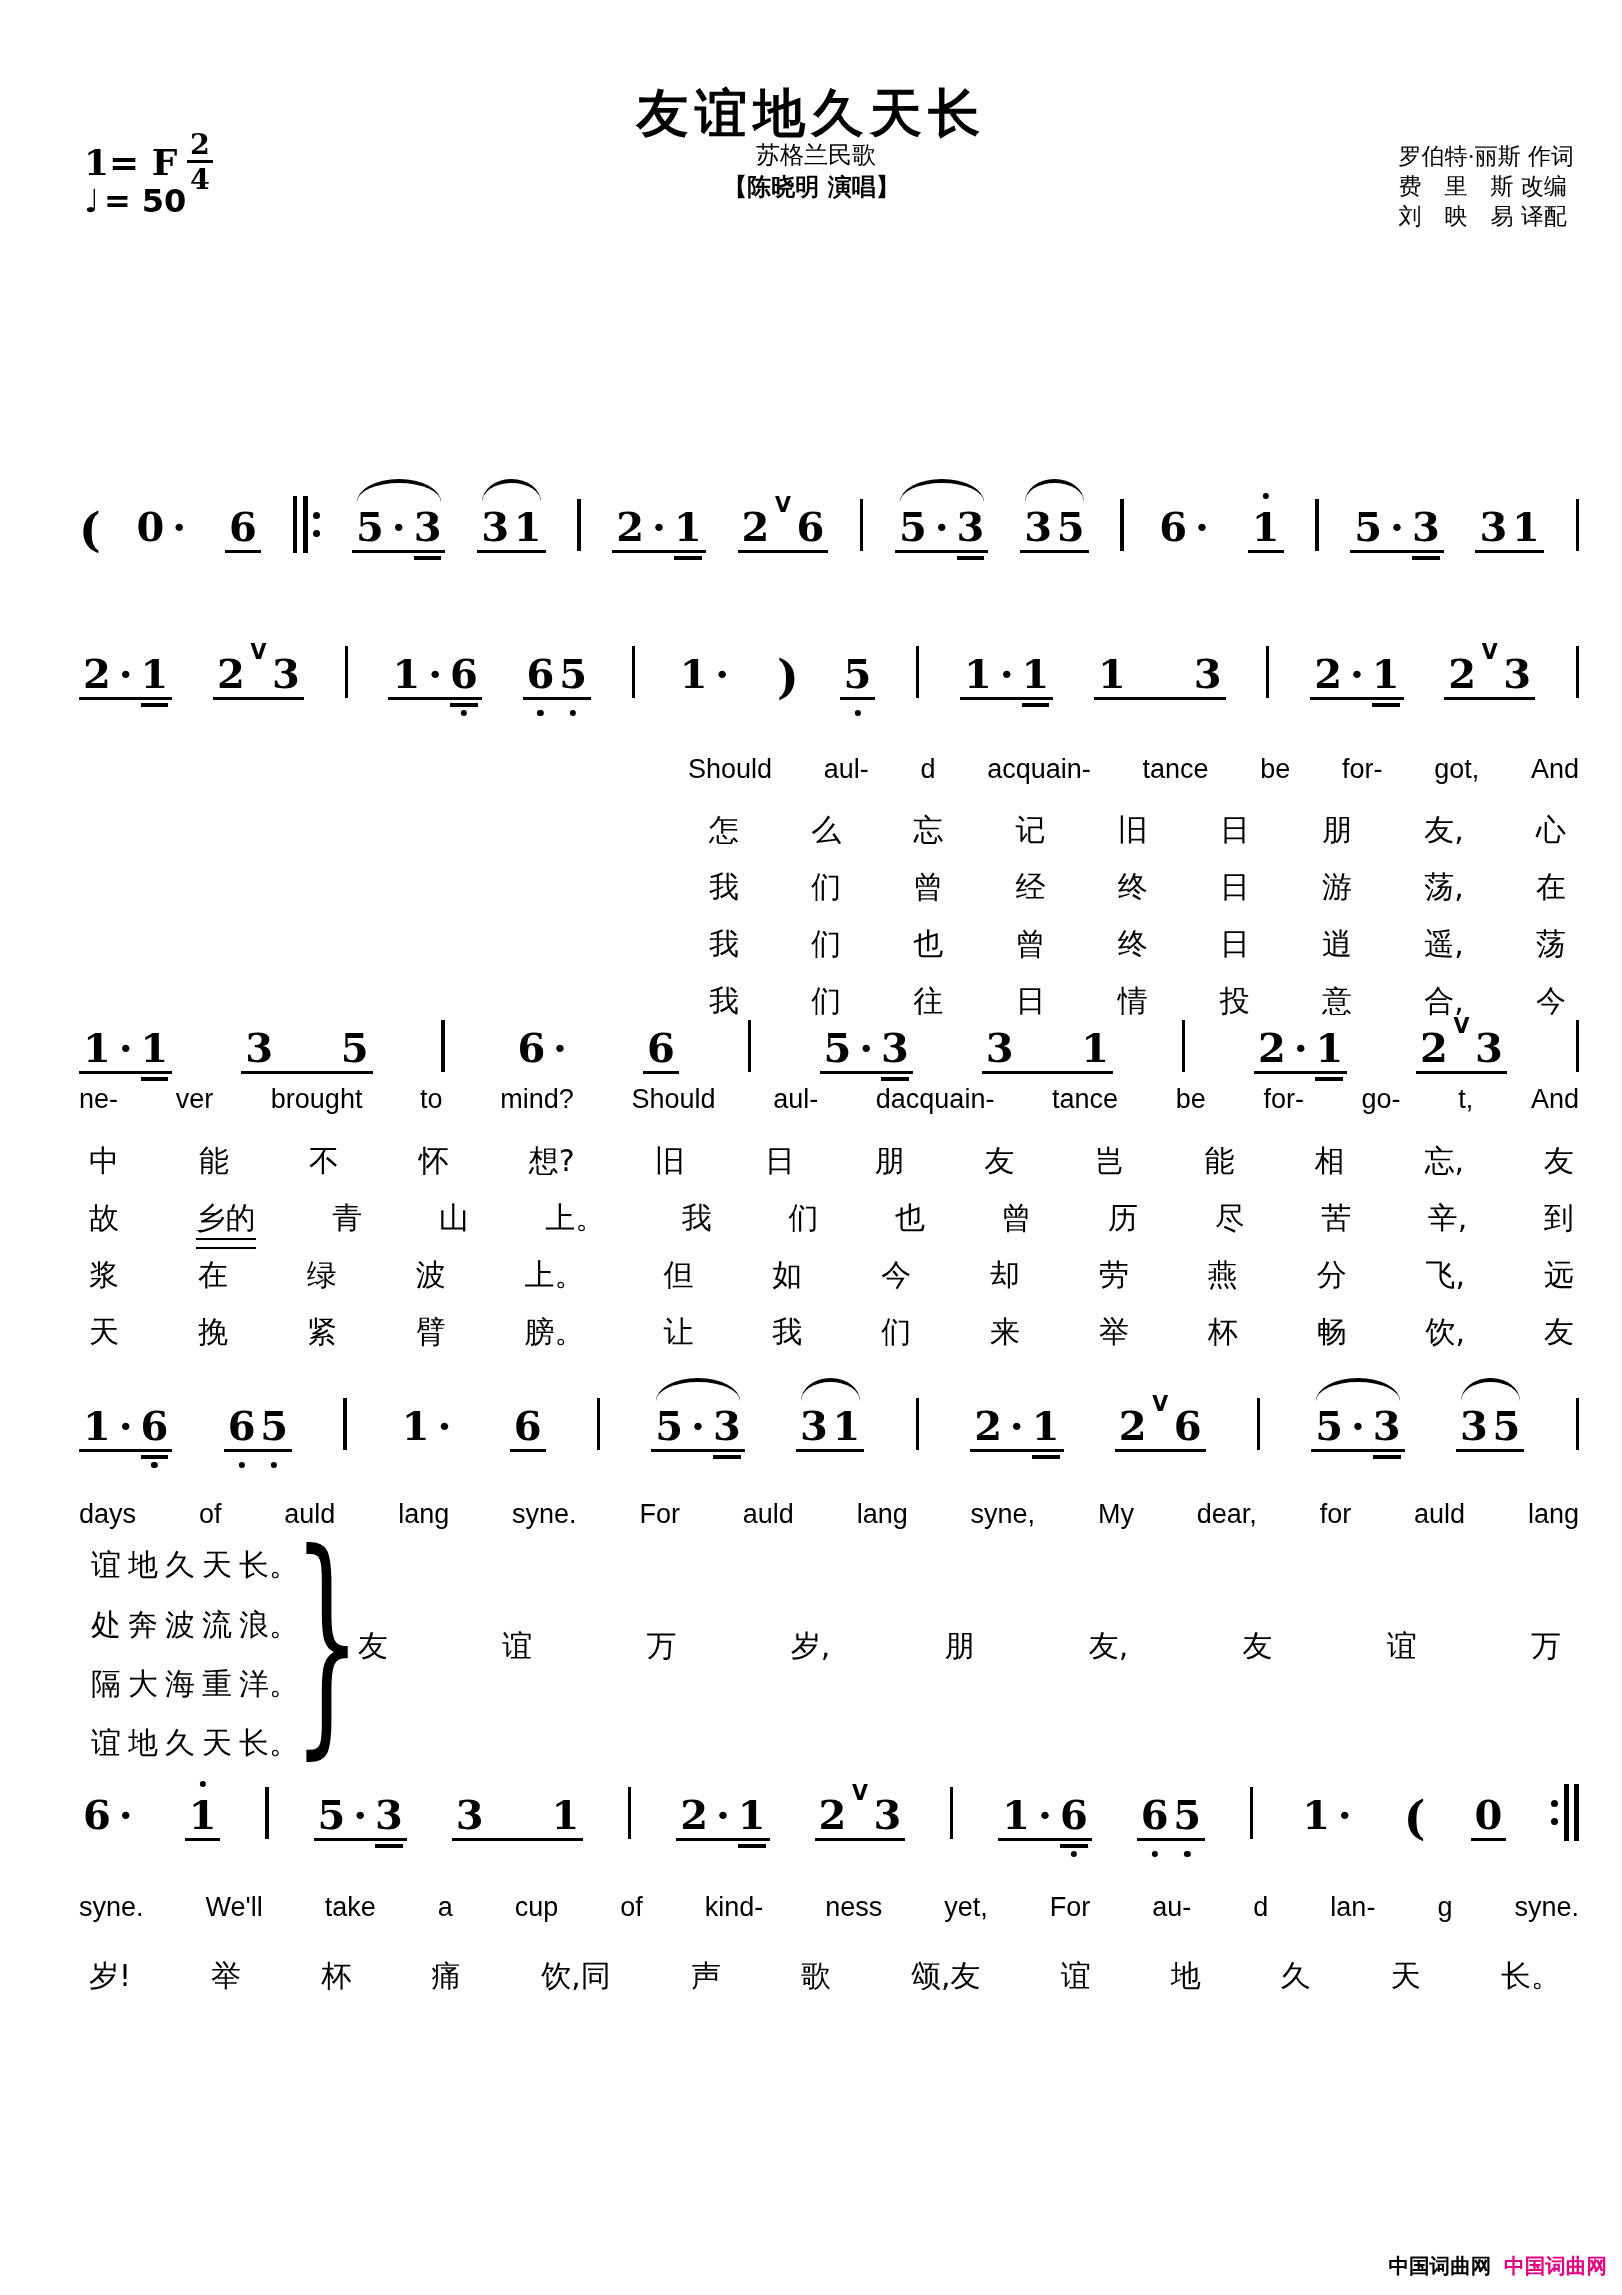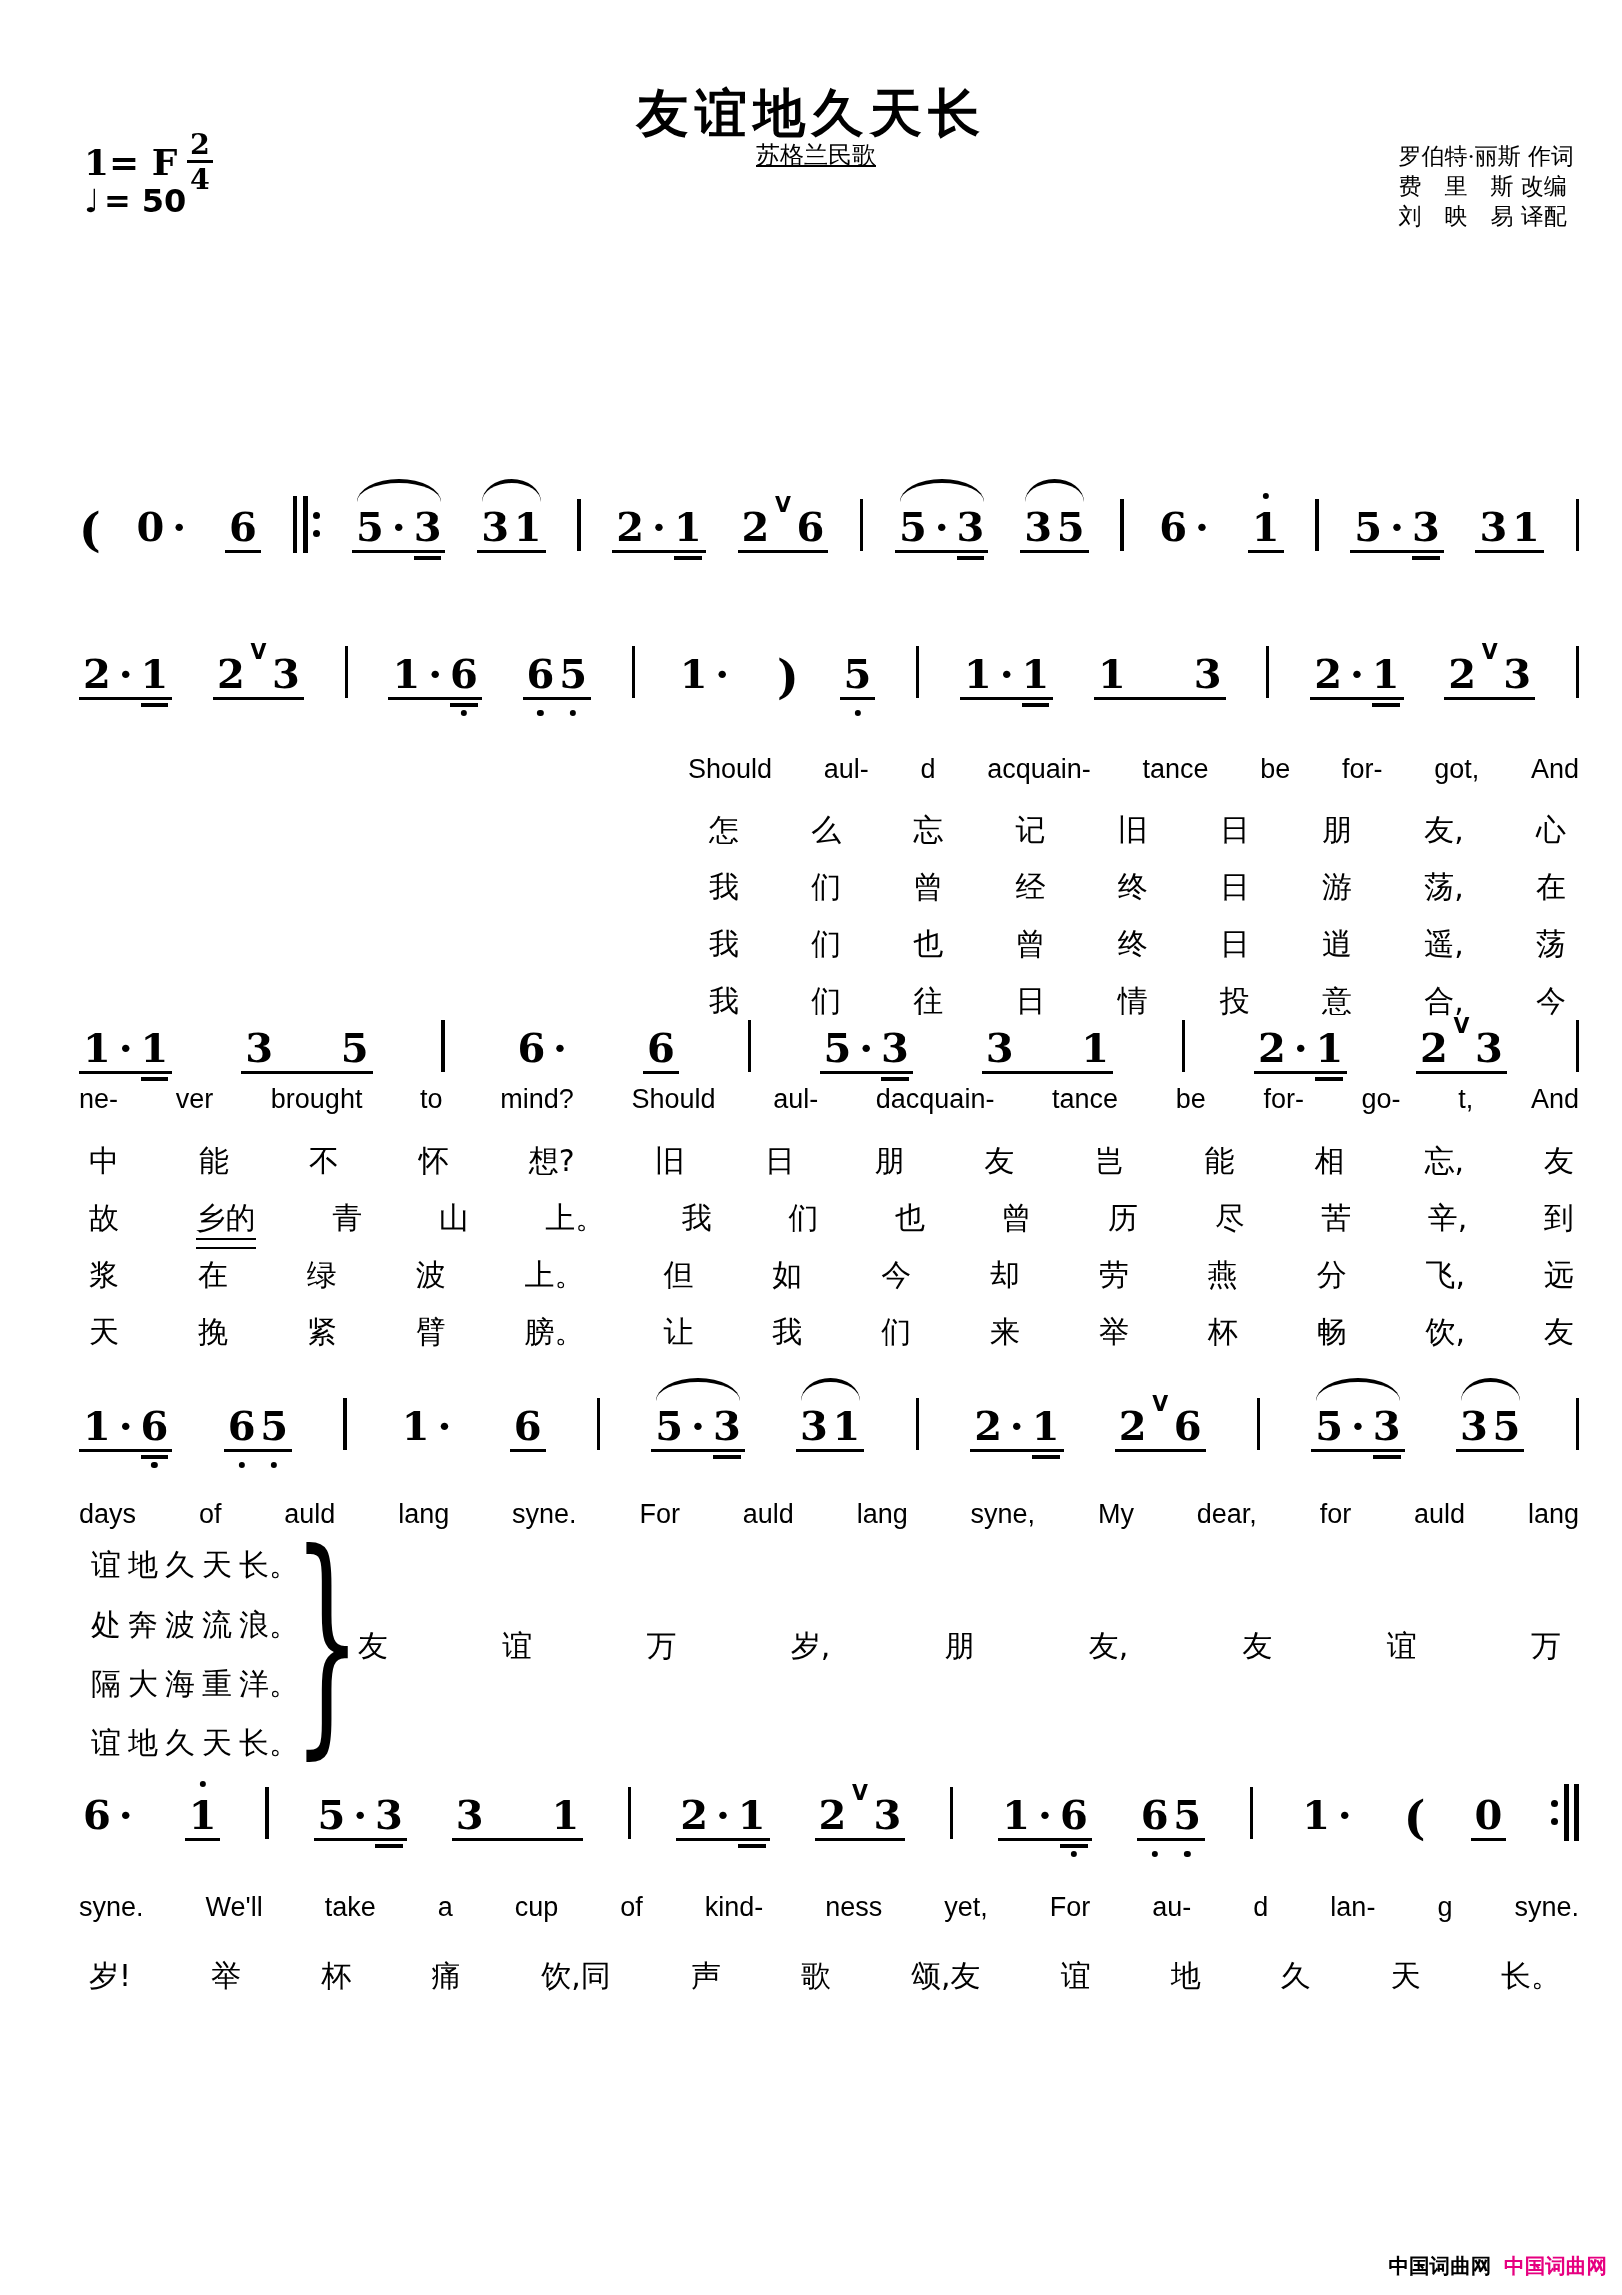--- a/index.html
+++ b/index.html
@@ -1,20 +1,20 @@
 <!DOCTYPE html>
 <html style="font-size:12.7px"><head>
 <meta charset="utf-8">
 <style>
   html,body{margin:0;padding:0;background:#fff;}
   body{width:1623px;height:2295px;position:relative;color:#000;font-family:"Liberation Sans",sans-serif;overflow:hidden;}
   .sheet{position:absolute;inset:0;background:#fff;}
 
   .title{position:absolute;top:79px;left:0;right:0;text-align:center;font-size:52px;font-weight:bold;letter-spacing:6.3px;font-family:Liberation Serif, serif;margin:0;}
-  .subtitle{position:absolute;top:139px;left:9px;right:0;text-align:center;font-size:24px;font-family:"DejaVu Sans",sans-serif;text-decoration:underline;}
+  .subtitle{position:absolute;top:139px;left:9px;right:0;text-align:center;font-size:24px;font-family:"DejaVu Sans",sans-serif;}
   .performer{position:absolute;top:171px;left:0;right:0;text-align:center;font-size:24px;font-weight:600;font-family:"DejaVu Sans",sans-serif;}
 
   .keyblock{position:absolute;left:84px;top:128px;display:flex;align-items:center;gap:9.5px;font-family:"DejaVu Serif",serif;font-weight:bold;font-size:36px;text-align:center;}
   .frac{display:inline-flex;flex-direction:column;align-items:center;font-size:28.5px;line-height:32px;}
   .frac .num{border-bottom:3.2px solid #000;padding:0 3.2px;}
   .tempo{position:absolute;left:84px;top:182px;font-size:32px;font-weight:bold;font-family:"DejaVu Sans",sans-serif;display:flex;align-items:center;gap:4.8px;}
 
   .credits{position:absolute;right:49px;top:141px;font-size:23px;line-height:30px;font-family:"DejaVu Serif",serif;text-align:left;}
 
   .music-line{position:absolute;left:79px;right:44px;height:79px;display:flex;justify-content:space-between;align-items:flex-end;}
@@ -67,20 +67,21 @@
   .footer{position:absolute;top:2252px;right:16px;display:flex;gap:12.7px;font-size:20.6px;font-weight:bold;font-family:"DejaVu Sans",sans-serif;}
   .footer .site{color:#e60080;}
 </style>
 </head>
 <body>
 
 <div class="sheet">
 
   <h1 class="title">友谊地久天长</h1>
   <div class="subtitle">苏格兰民歌</div>
+  <div class="performer">【陈晓明 演唱】</div>
 
   <div class="keyblock">
     <span>1= F</span>
     <span class="frac">
       <span class="num">2</span>
       <span>4</span>
     </span>
   </div>
   <div class="tempo">
     <span>♩</span>

